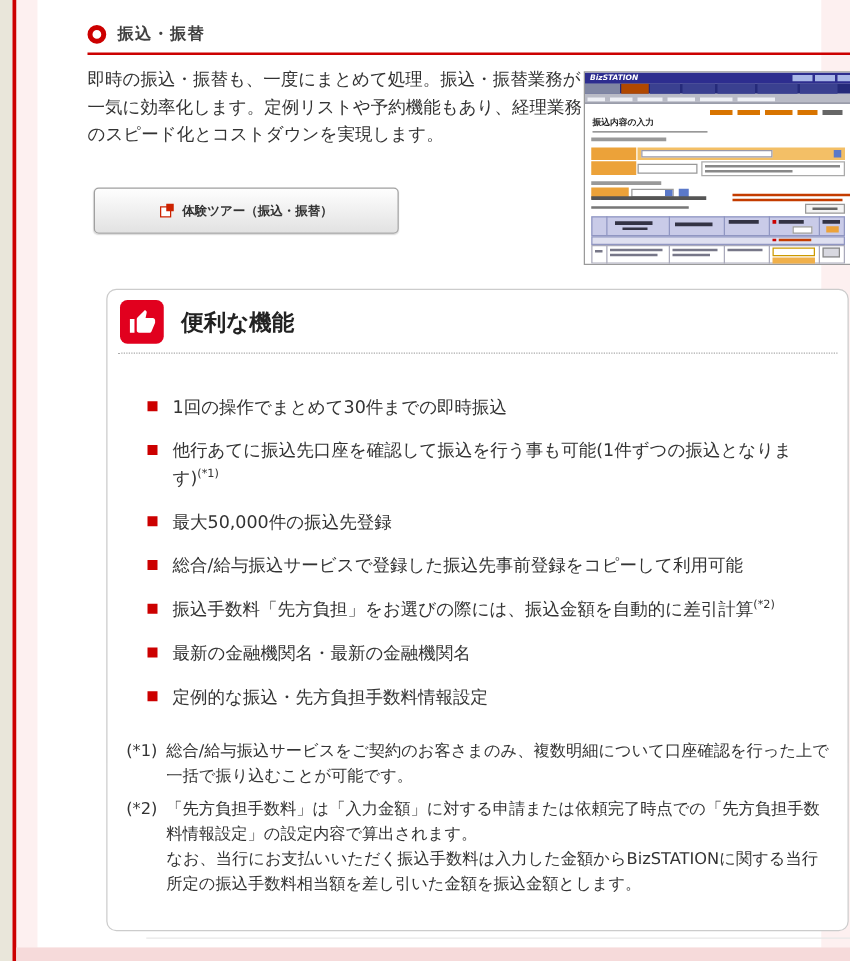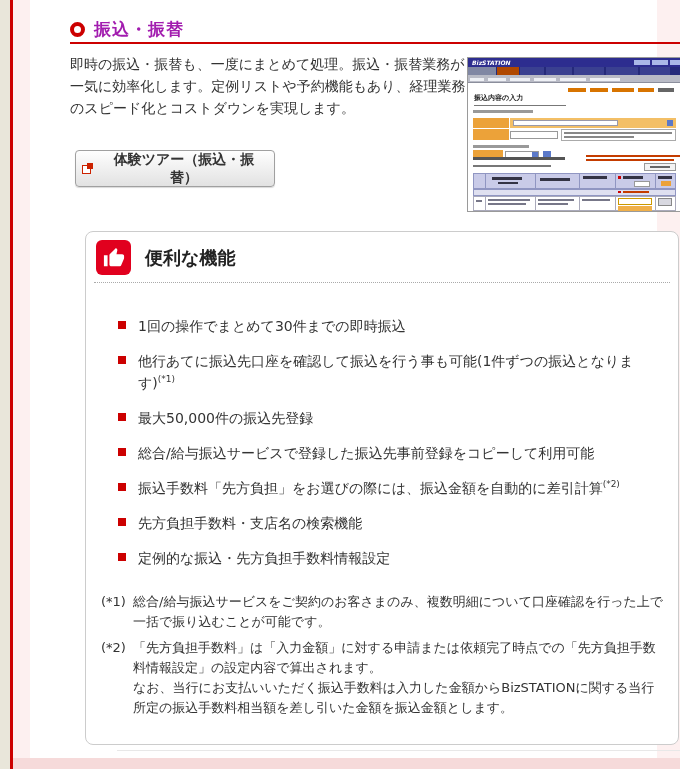--- a/index.html
+++ b/index.html
@@ -11,32 +11,32 @@
   .stage{position:relative;width:680px;height:769px;}
   .edge-beige{position:absolute;left:0;top:0;width:10px;height:769px;background:#e9e6da;}
   .edge-red{position:absolute;left:10px;top:0;width:3px;height:769px;background:#cc0000;}
   .card{position:absolute;left:30px;top:0;width:627px;height:758px;background:#ffffff;}
   .bottom-band{position:absolute;left:13px;right:0;top:758px;height:11px;background:#f6dada;}
   .bottom-hr{position:absolute;left:87px;top:750px;width:570px;height:1px;background:#e8e8e8;}
 
   
   .sec-header{position:absolute;left:40px;top:18px;display:flex;align-items:center;gap:9px;}
   .ring{width:13px;height:13px;border:4px solid #cc0000;border-radius:50%;background:#fff;box-sizing:border-box;width:15px;height:15px;}
-  .sec-header h1{margin:0;font-size:17px;font-weight:bold;color:#a21caf;letter-spacing:1px;}
+  .sec-header h1{margin:0;font-size:13px;font-weight:bold;color:#404040;letter-spacing:1px;}
   .red-rule{position:absolute;left:40px;top:42px;width:610px;height:2px;background:#cc0000;}
 
   .intro{position:absolute;left:40px;top:53px;width:398px;margin:0;font-size:14px;line-height:22px;color:#333;}
 
   
   .tour-btn{
-    position:absolute;left:45px;top:150px;width:200px;height:37px;
+    position:absolute;left:45px;top:150px;width:244px;height:37px;
     border:1px solid #a0a0a0;border-radius:4px;
     background:linear-gradient(#fefefe,#e2e2e2);
     display:flex;align-items:center;justify-content:center;gap:7px;
-    font-family:inherit;font-size:14px;font-weight:bold;color:#333;cursor:pointer;
+    font-family:inherit;font-size:10px;font-weight:bold;color:#333;cursor:pointer;
     box-shadow:0 1px 1px rgba(0,0,0,.15);
   }
   .win-icon{position:relative;width:11px;height:11px;flex:none;}
   .win-icon::before{content:"";position:absolute;left:0;bottom:0;width:7px;height:7px;border:1px solid #cc2200;background:#fff;}
   .win-icon::after{content:"";position:absolute;right:0;top:0;width:6px;height:6px;background:#cc2200;}
 
   
   .shot{position:absolute;left:437px;top:57px;width:220px;height:155px;border:1px solid #9a9a9a;background:#fff;box-sizing:border-box;overflow:hidden;}
   .shot-inner{position:relative;width:218px;height:153px;}
   .mini-titlebar{position:absolute;left:0;top:0;width:218px;height:9px;background:#2d2d8f;}
@@ -199,21 +199,21 @@
           <li>
             <span class="sq"></span>
             <span>総合/給与振込サービスで登録した振込先事前登録をコピーして利用可能</span>
           </li>
           <li>
             <span class="sq"></span>
             <span>振込手数料「先方負担」をお選びの際には、振込金額を自動的に差引計算<sup class="fsup">(*2)</sup></span>
           </li>
           <li>
             <span class="sq"></span>
-            <span>先方負担手数料・支店名の検索機能</span>
+            <span>最新の金融機関名・最新の金融機関名</span>
           </li>
           <li>
             <span class="sq"></span>
             <span>定例的な振込・先方負担手数料情報設定</span>
           </li>
         </ul>
       <div class="f-notes">
           <div class="note">
             <span class="mk">(*1)</span>
             <div class="nb">

